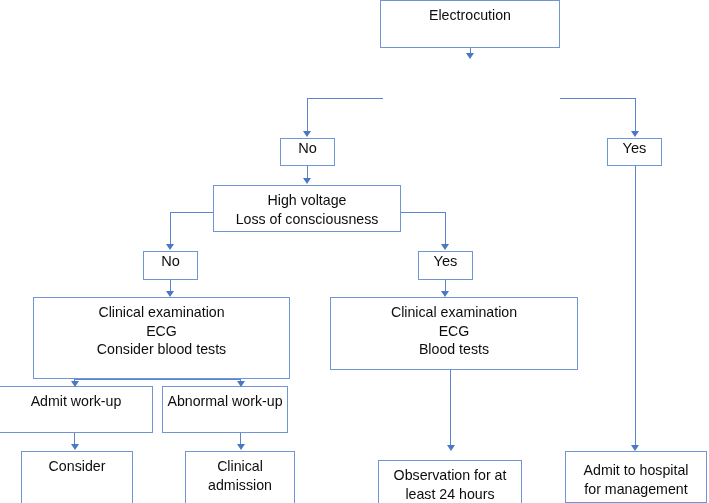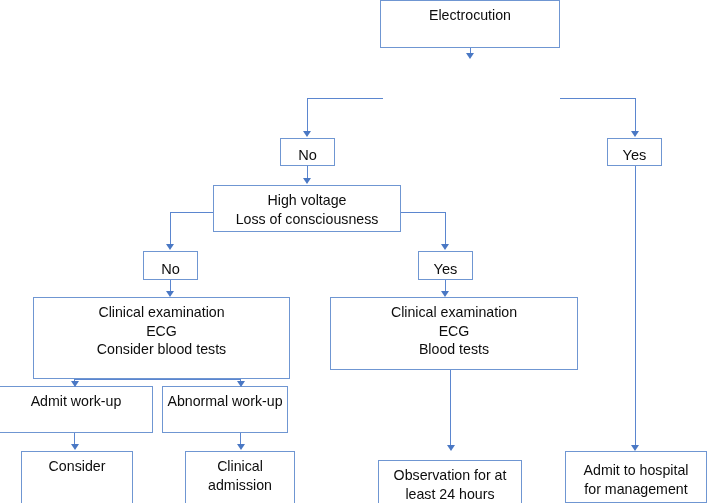--- a/index.html
+++ b/index.html
@@ -28,21 +28,21 @@
     align-items: flex-start;
     justify-content: center;
     z-index: 2;
   }
   .node .txt {
     white-space: pre-line;
     display: block;
     width: 100%;
   }
   .node.pad-top .txt { padding-top: 5px; }
-  .node.mid { align-items: flex-end; }
+  .node.mid { align-items: flex-start; }
   .decision {
     font-size: 14.6px;
   }
   
   .vline, .hline {
     position: absolute;
     background: #5b86cf;
     z-index: 1;
   }
   .vline { width: 1.4px; }

